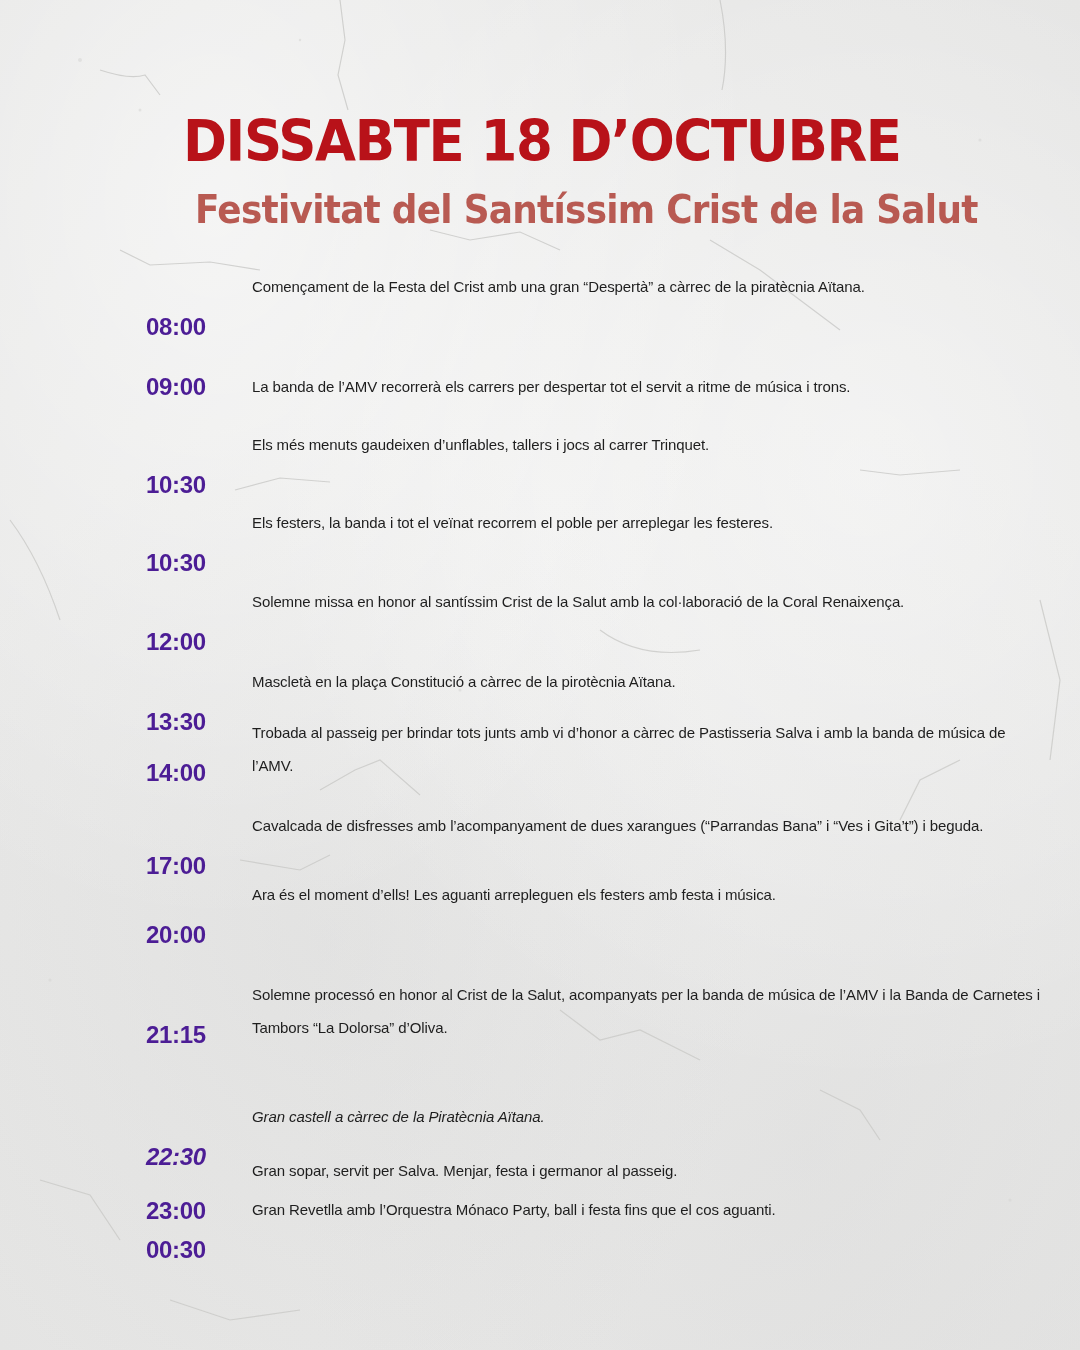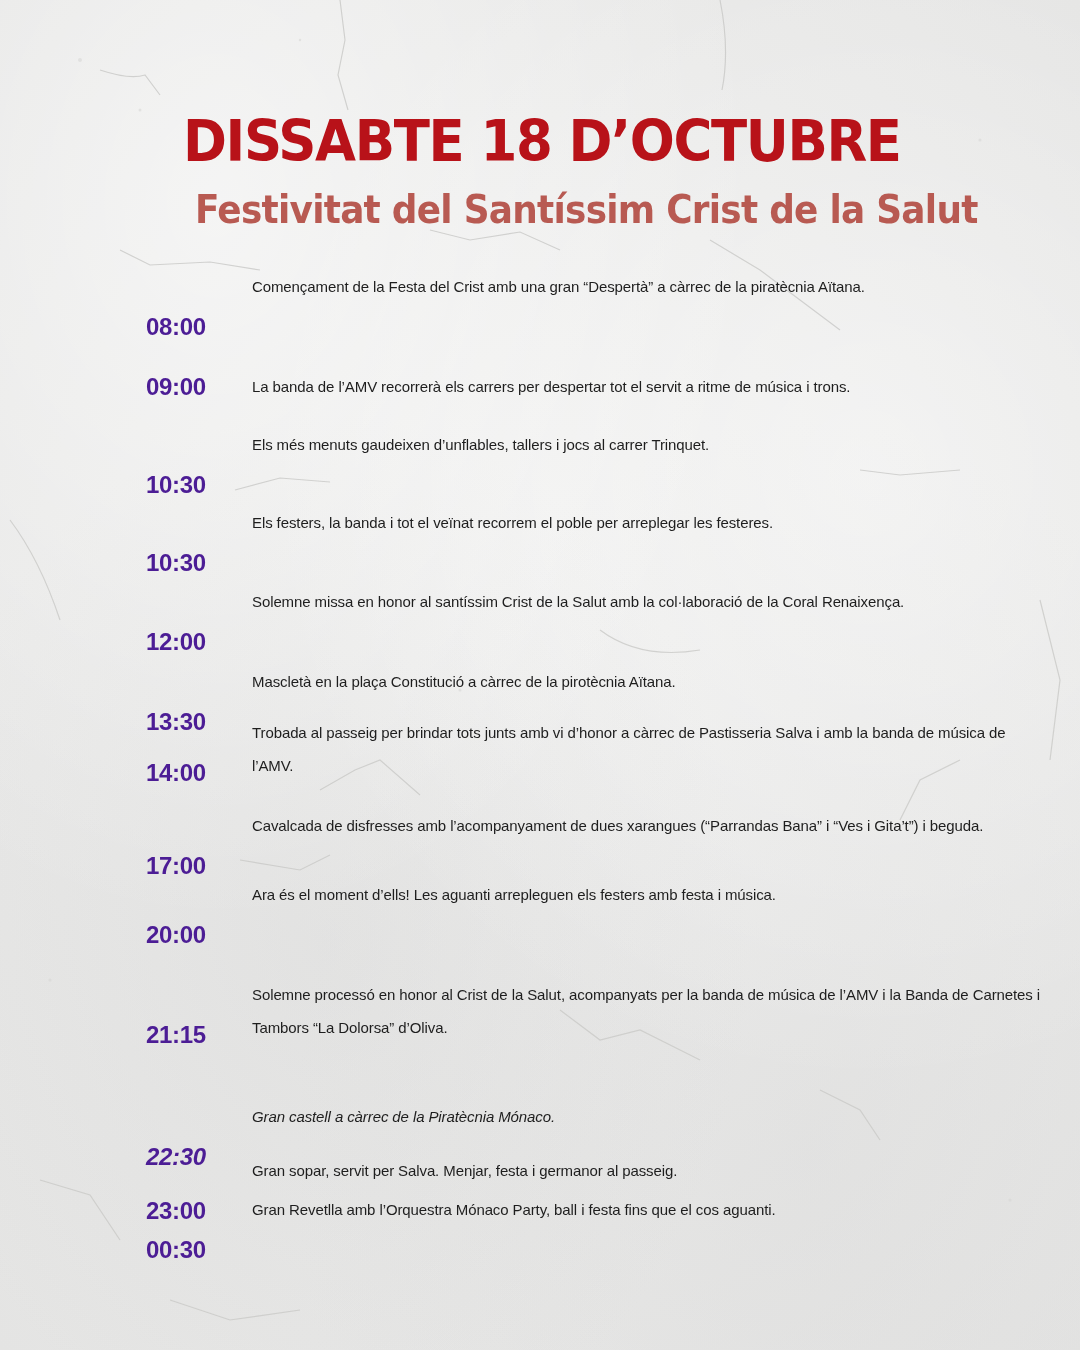--- a/index.html
+++ b/index.html
@@ -160,21 +160,21 @@
   <div class="event" style="top:608px;">
     <div class="time">20:00</div>
     <div class="desc">Ara és el moment d’ells! Les aguanti arrepleguen els festers amb festa i música.</div>
   </div>
   <div class="event" style="top:708px;">
     <div class="time">21:15</div>
     <div class="desc">Solemne processó en honor al Crist de la Salut, acompanyats per la banda de música de l’AMV i la Banda de Carnetes i Tambors “La Dolorsa” d’Oliva.</div>
   </div>
   <div class="event" style="top:830px;font-style:italic;">
     <div class="time">22:30</div>
-    <div class="desc">Gran castell a càrrec de la Piratècnia Mónaco.</div>
+    <div class="desc">Gran castell a càrrec de la Piratècnia Aïtana.</div>
   </div>
   <div class="event" style="top:884px;">
     <div class="time">23:00</div>
     <div class="desc">Gran sopar, servit per Salva. Menjar, festa i germanor al passeig.</div>
   </div>
   <div class="event" style="top:923px;">
     <div class="time">00:30</div>
     <div class="desc">Gran Revetlla amb l’Orquestra Mónaco Party, ball i festa fins que el cos aguanti.</div>
   </div>
 </div>

